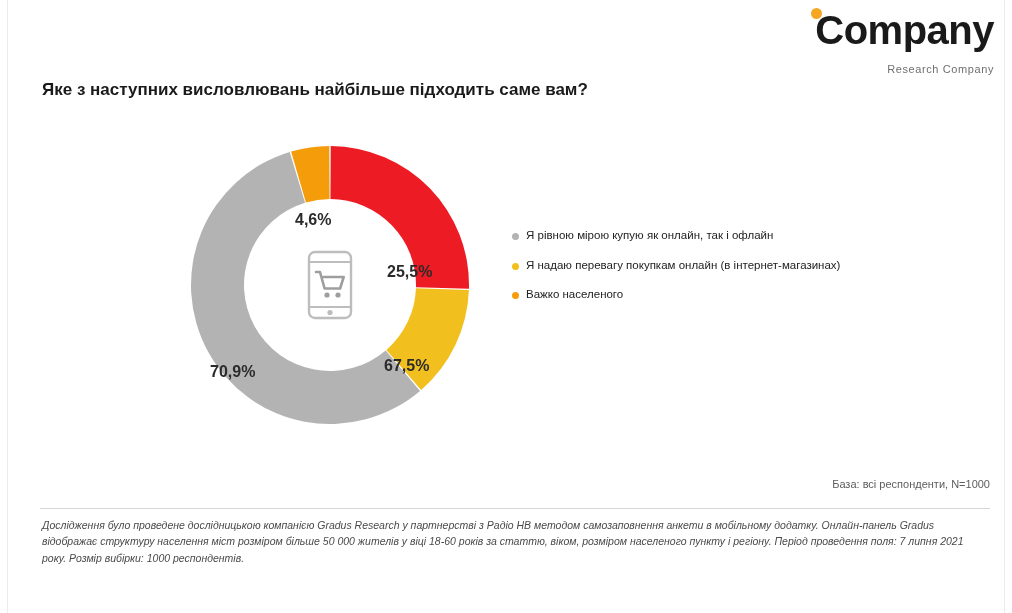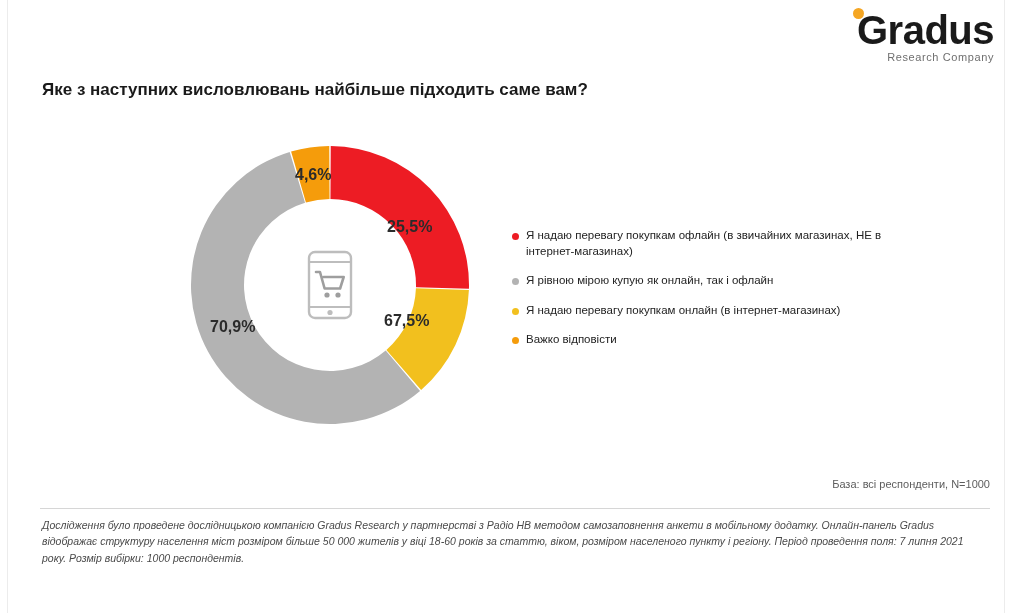--- a/index.html
+++ b/index.html
@@ -38,21 +38,21 @@
     height: 11px;
     border-radius: 50%;
     background: #f5a623;
     top: -2px;
     left: -4px;
   }
   .logo-sub {
     font-size: 11px;
     color: #6f6f6f;
     letter-spacing: 0.6px;
-    margin-top: 2px;
+    margin-top: 14px;
   }
 
   
   .title {
     position: absolute;
     top: 80px;
     left: 42px;
     font-size: 17px;
     font-weight: bold;
     color: #1a1a1a;
@@ -79,20 +79,21 @@
     height: 70px;
   }
 
   
   .dlabel {
     position: absolute;
     font-size: 16px;
     font-weight: bold;
     color: #2b2b2b;
     white-space: nowrap;
+    margin-top: 45px;
   }
   .dlabel-0 { left: 202px; top: 78px; text-align: right; }     
   .dlabel-1 { left: 199px; top: 172px; }    
   .dlabel-2 { left: 25px;  top: 178px; }    
   .dlabel-3 { left: 110px; top: 26px; }     
 
   
   .legend {
     position: absolute;
     left: 512px;
@@ -160,21 +161,21 @@
 </style>
 </head>
 <body>
 
 <div class="edge-left"></div>
 <div class="edge-right"></div>
 
 <div class="logo">
   <div class="logo-word">
     <span class="logo-dot" style="background: rgb(245, 166, 35);"></span>
-    <span>Gradus</span>
+    <span>Company</span>
   </div>
   <div class="logo-sub">Research Company</div>
 </div>
 
 <div class="title">Яке з наступних висловлювань найбільше підходить саме вам?</div>
 
 <div class="chart-wrap">
   <svg width="290" height="290" viewBox="0 0 290 290">
     <g id="donut-slices">
         <path d="M 145.72779897256734 6.00190537760767 A 139 139 0 0 1 283.9523681716025 148.63859581479437 L 230.97052994789794 147.25121755447708 A 86 86 0 0 0 145.4502928895021 59.001178866721304 Z" fill="#ed1c24"></path>
@@ -197,33 +198,29 @@
   </svg>
 
   <div class="dlabel dlabel-0">25,5%</div>
   <div class="dlabel dlabel-1">67,5%</div>
   <div class="dlabel dlabel-2">70,9%</div>
   <div class="dlabel dlabel-3">4,6%</div>
 </div>
 
 <div class="legend">
   <div class="legend-item">
-    <span class="legend-dot" style="background: rgb(237, 28, 36);"></span>
-    <span class="legend-text">Я надаю перевагу покупкам офлайн (в звичайних магазинах, НЕ в інтернет-магазинах)</span>
-  </div>
-  <div class="legend-item">
     <span class="legend-dot" style="background: rgb(179, 179, 179);"></span>
     <span class="legend-text">Я рівною мірою купую як онлайн, так і офлайн</span>
   </div>
   <div class="legend-item">
     <span class="legend-dot" style="background: rgb(242, 192, 30);"></span>
     <span class="legend-text">Я надаю перевагу покупкам онлайн (в інтернет-магазинах)</span>
   </div>
   <div class="legend-item">
     <span class="legend-dot" style="background: rgb(245, 156, 11);"></span>
-    <span class="legend-text">Важко відповісти</span>
+    <span class="legend-text">Важко населеного</span>
   </div>
 </div>
 
 <div class="base-note">База: всі респонденти, N=1000</div>
 
 <div class="divider"></div>
 <div class="footer">Дослідження було проведене дослідницькою компанією Gradus Research у партнерстві з Радіо НВ методом самозаповнення анкети в мобільному додатку. Онлайн-панель Gradus відображає структуру населення міст розміром більше 50 000 жителів у віці 18-60 років за статтю, віком, розміром населеного пункту і регіону. Період проведення поля: 7 липня 2021 року. Розмір вибірки: 1000 респондентів.</div>
 
 </body></html>

